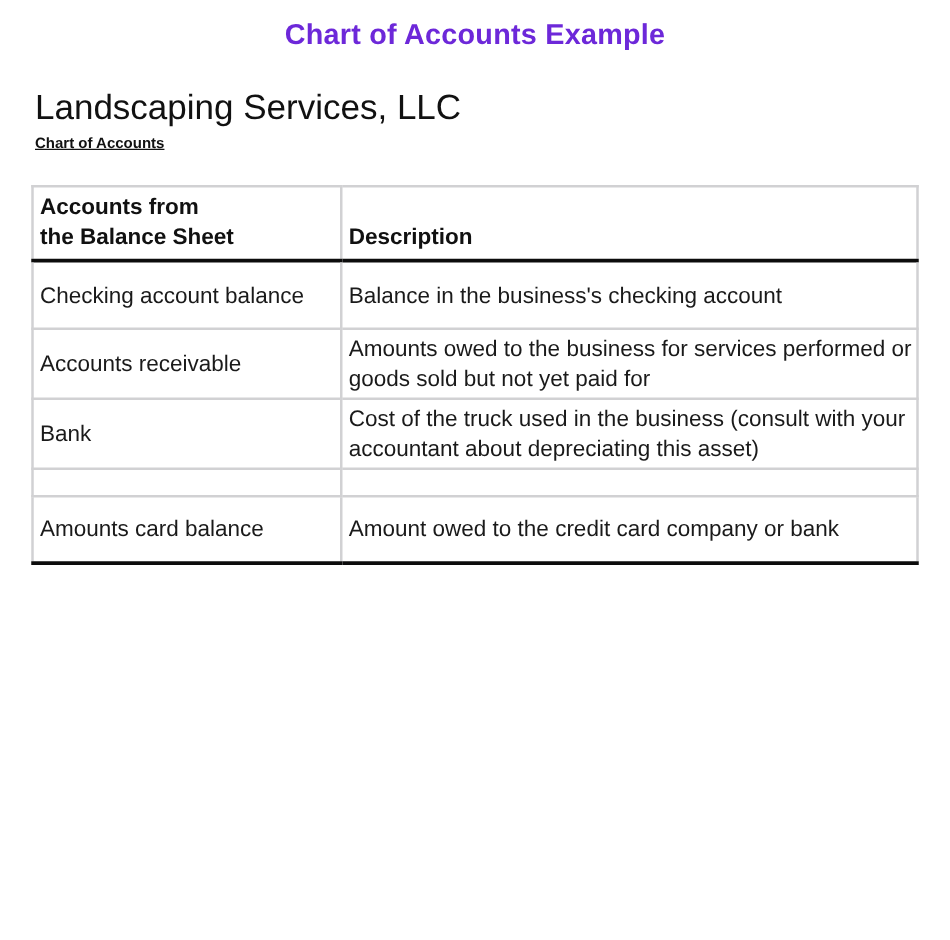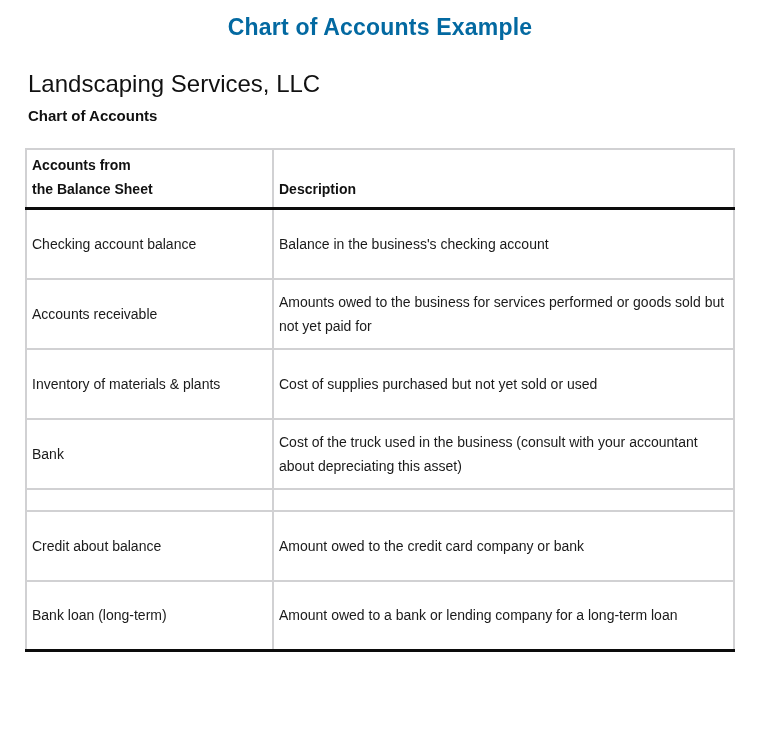--- a/index.html
+++ b/index.html
@@ -13,68 +13,69 @@
     overflow: hidden;
   }
   .doc-title {
     position: absolute;
     top: 14px;
     left: 0;
     right: 0;
     text-align: center;
     font-size: 23px;
     font-weight: bold;
-    color: #0369a1;
+    color: #6d28d9;
     letter-spacing: 0.2px;
   }
   .company-name {
     position: absolute;
     top: 70px;
     left: 28px;
-    font-size: 24px;
+    font-size: 28px;
     font-weight: 400;
     color: #111111;
   }
   .doc-subtitle {
     position: absolute;
     top: 107px;
     left: 28px;
-    font-size: 15px;
+    font-size: 12px;
     font-weight: bold;
     color: #111111;
+    text-decoration: underline;
   }
   table.coa {
     position: absolute;
     left: 25px;
     top: 148px;
     width: 708px;
     border-collapse: collapse;
     table-layout: fixed;
-    font-size: 14px;
+    font-size: 18px;
     color: #1a1a1a;
   }
   .coa col.c1 { width: 247px; }
   .coa col.c2 { width: 461px; }
   .coa th, .coa td {
     border: 2px solid #d1d1d3;
     text-align: left;
     line-height: 24px;
     padding: 3px 2px 3px 5px;
   }
   .coa thead th {
     font-weight: bold;
     vertical-align: bottom;
     height: 52px;
     padding-bottom: 6px;
     border-bottom: 3px solid #0c0c0c;
     color: #111111;
   }
   .coa tbody td {
     vertical-align: middle;
-    height: 70px;
+    height: 54px;
   }
   .coa tbody tr.spacer-row td { height: 22px; }
   .coa tbody tr:last-child td { border-bottom: 3px solid #0c0c0c; }
 </style>
 </head>
 <body>
 
 <h1 class="doc-title">Chart of Accounts Example</h1>
 <h2 class="company-name">Landscaping Services, LLC</h2>
 <h3 class="doc-subtitle">Chart of Accounts</h3>
@@ -96,33 +97,25 @@
   <tbody>
     <tr>
       <td>Checking account balance</td>
       <td>Balance in the business's checking account</td>
     </tr>
     <tr>
       <td>Accounts receivable</td>
       <td>Amounts owed to the business for services performed or goods sold but not yet paid for</td>
     </tr>
     <tr>
-      <td>Inventory of materials &amp; plants</td>
-      <td>Cost of supplies purchased but not yet sold or used</td>
-    </tr>
-    <tr>
       <td>Bank</td>
       <td>Cost of the truck used in the business (consult with your accountant about depreciating this asset)</td>
     </tr>
     <tr class="spacer-row">
       <td></td>
       <td></td>
     </tr>
     <tr>
-      <td>Credit about balance</td>
+      <td>Amounts card balance</td>
       <td>Amount owed to the credit card company or bank</td>
-    </tr>
-    <tr>
-      <td>Bank loan (long-term)</td>
-      <td>Amount owed to a bank or lending company for a long-term loan</td>
     </tr>
   </tbody>
 </table>
 
 </body></html>

